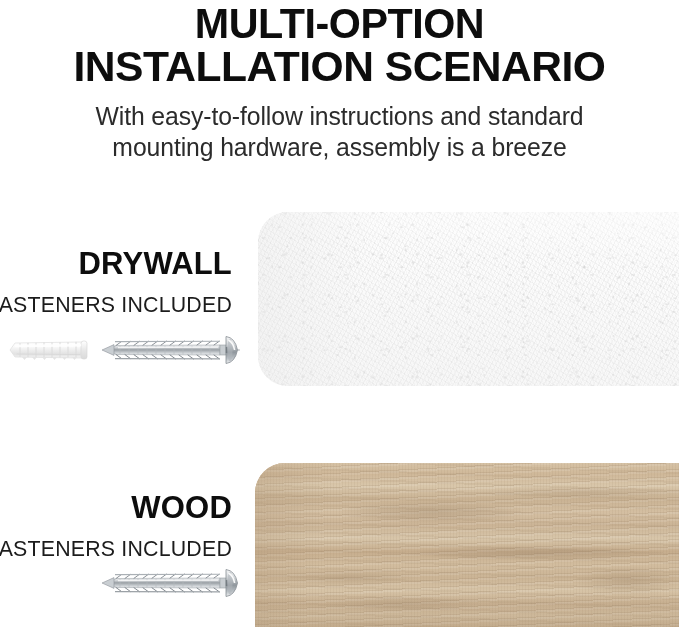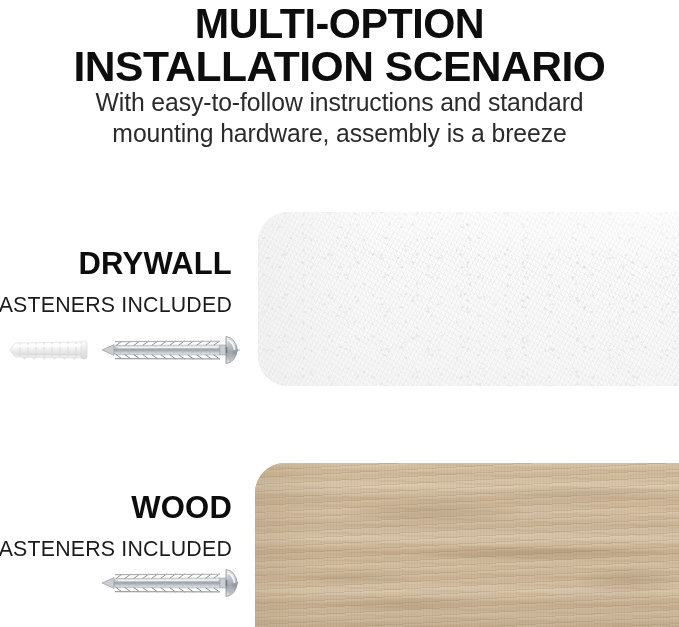--- a/index.html
+++ b/index.html
@@ -49,20 +49,21 @@
   .title-line-1 {
     font-size: 43px;
     transform: scaleX(0.96);
   }
   .title-line-2 {
     font-size: 43px;
     transform: scaleX(0.99);
     margin-top: 1px;
   }
   .subtitle-block {
+    margin-top: 14px;
   }
   .subtitle-line {
     display: block;
     font-family: "Liberation Sans", sans-serif;
     font-weight: 300;
     font-size: 25px;
     color: #2b2b2b;
     line-height: 1.22;
     letter-spacing: -0.1px;
     white-space: nowrap;

